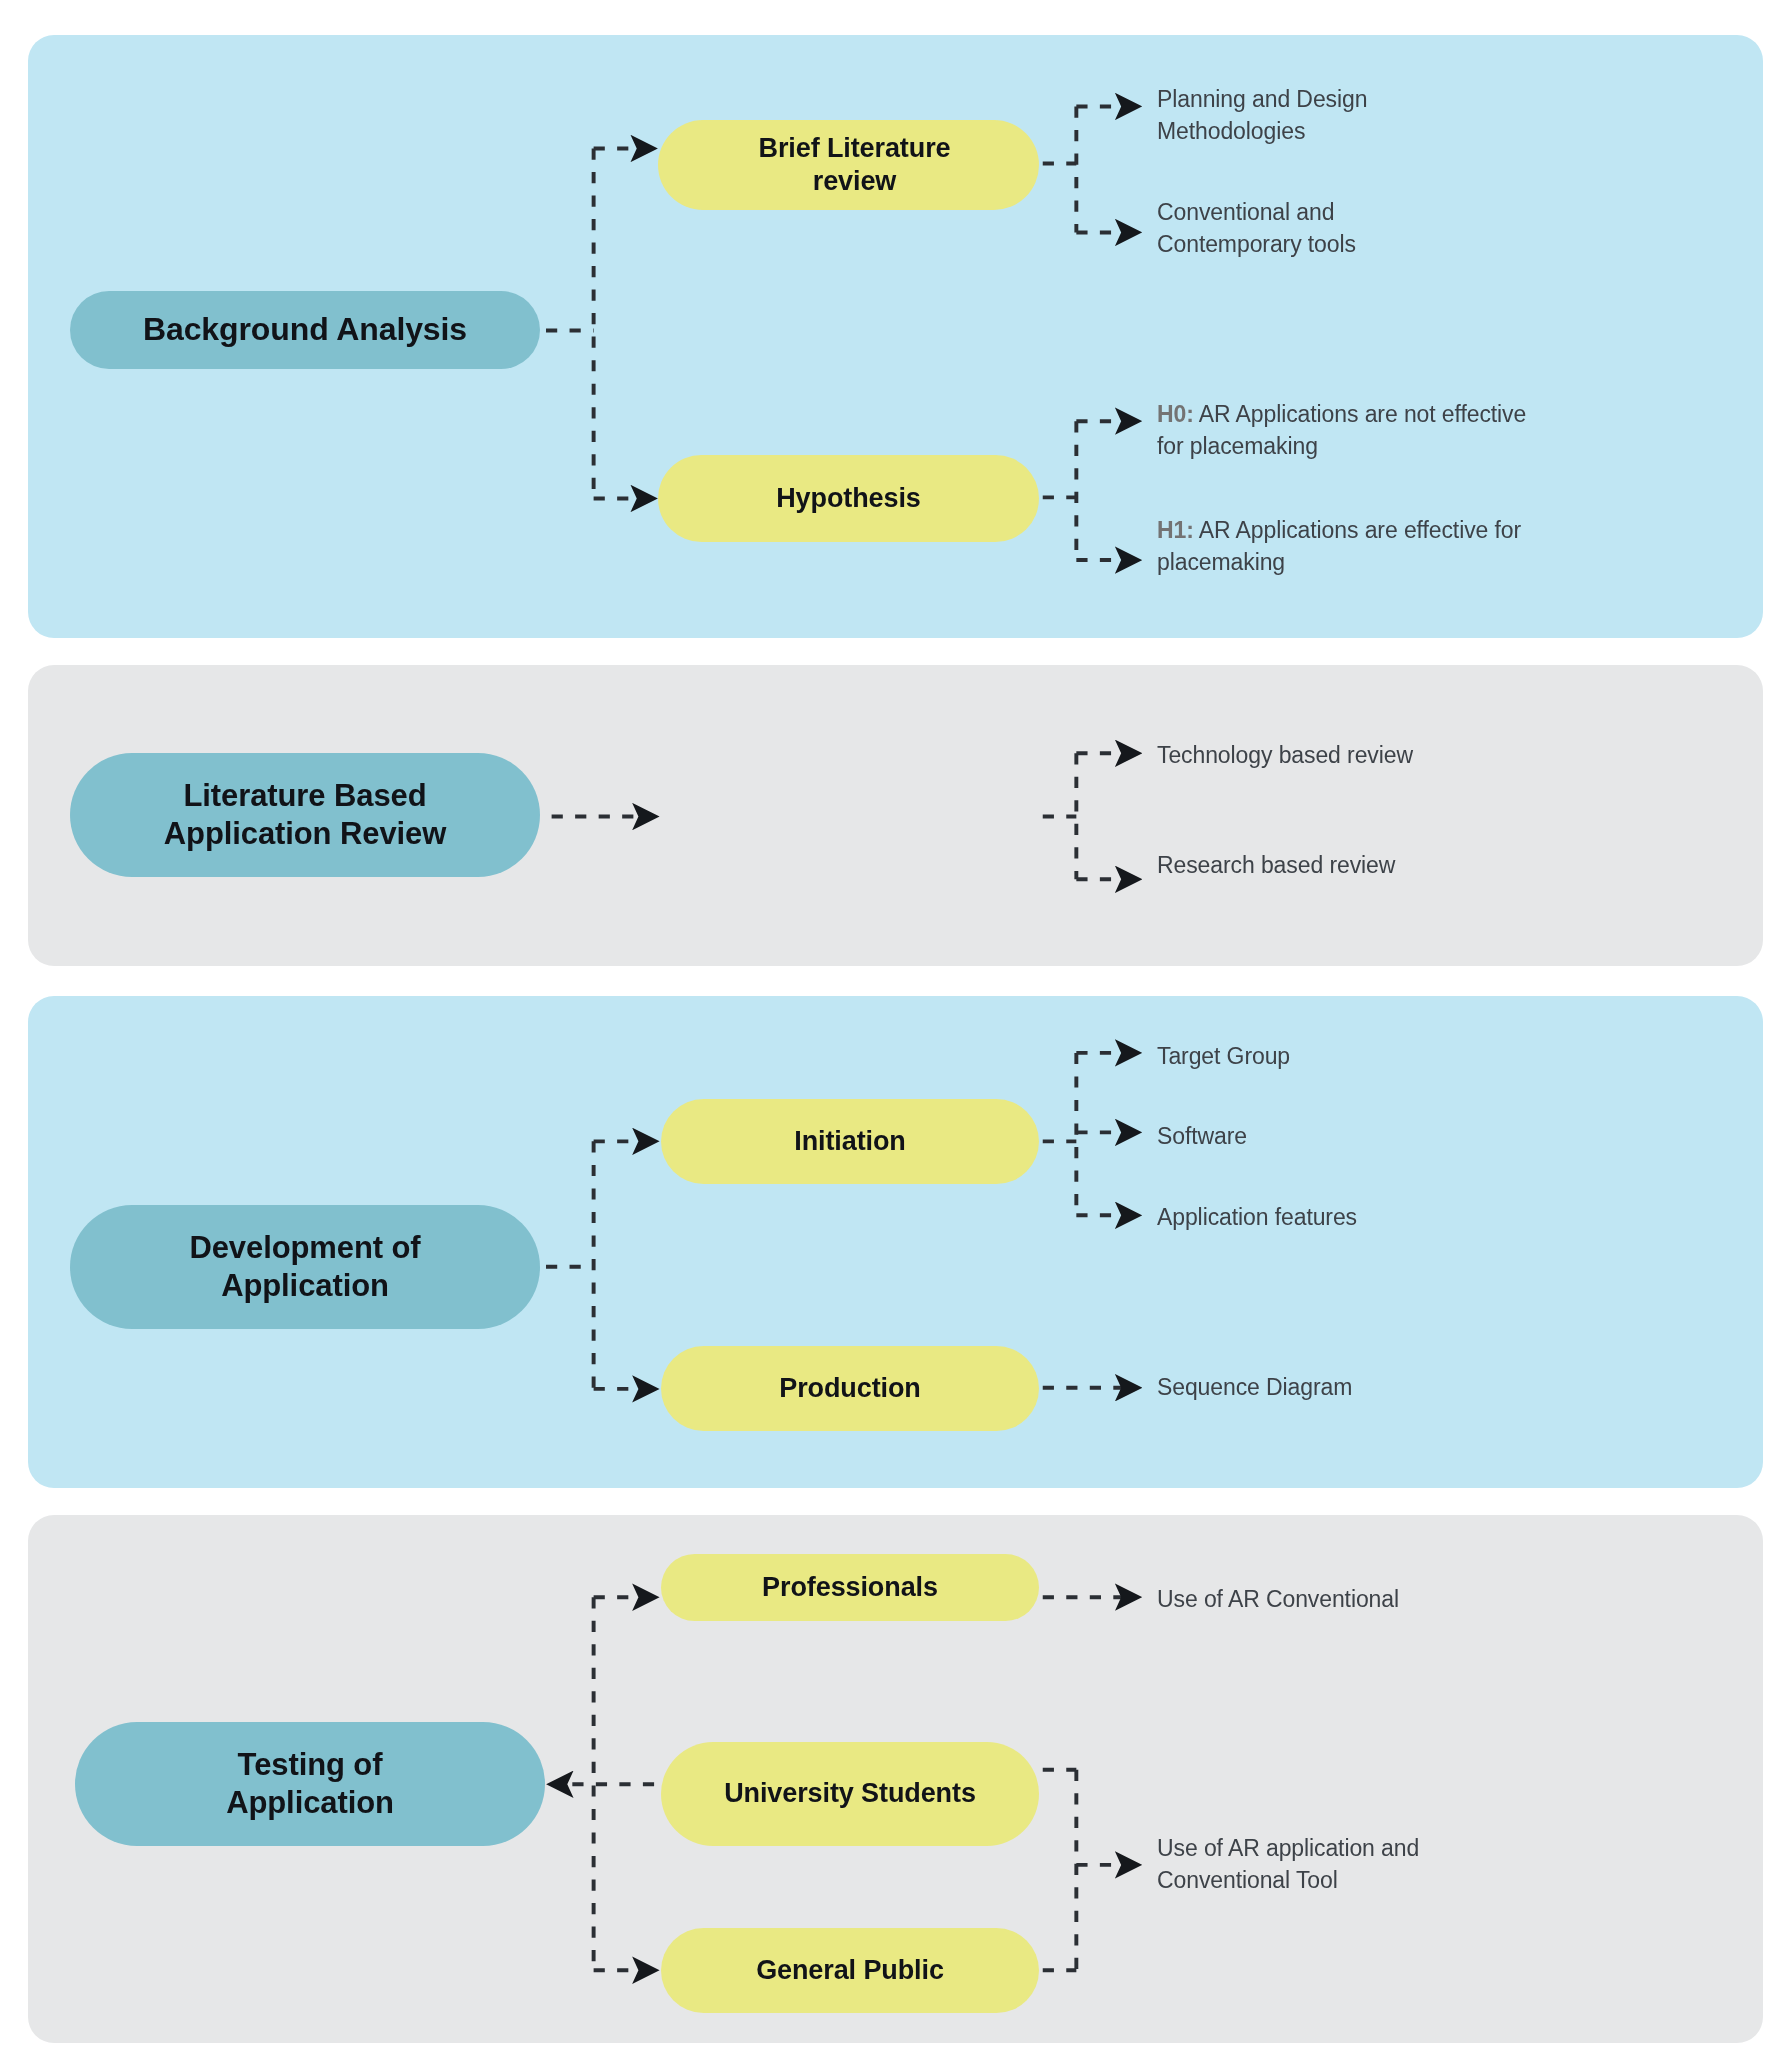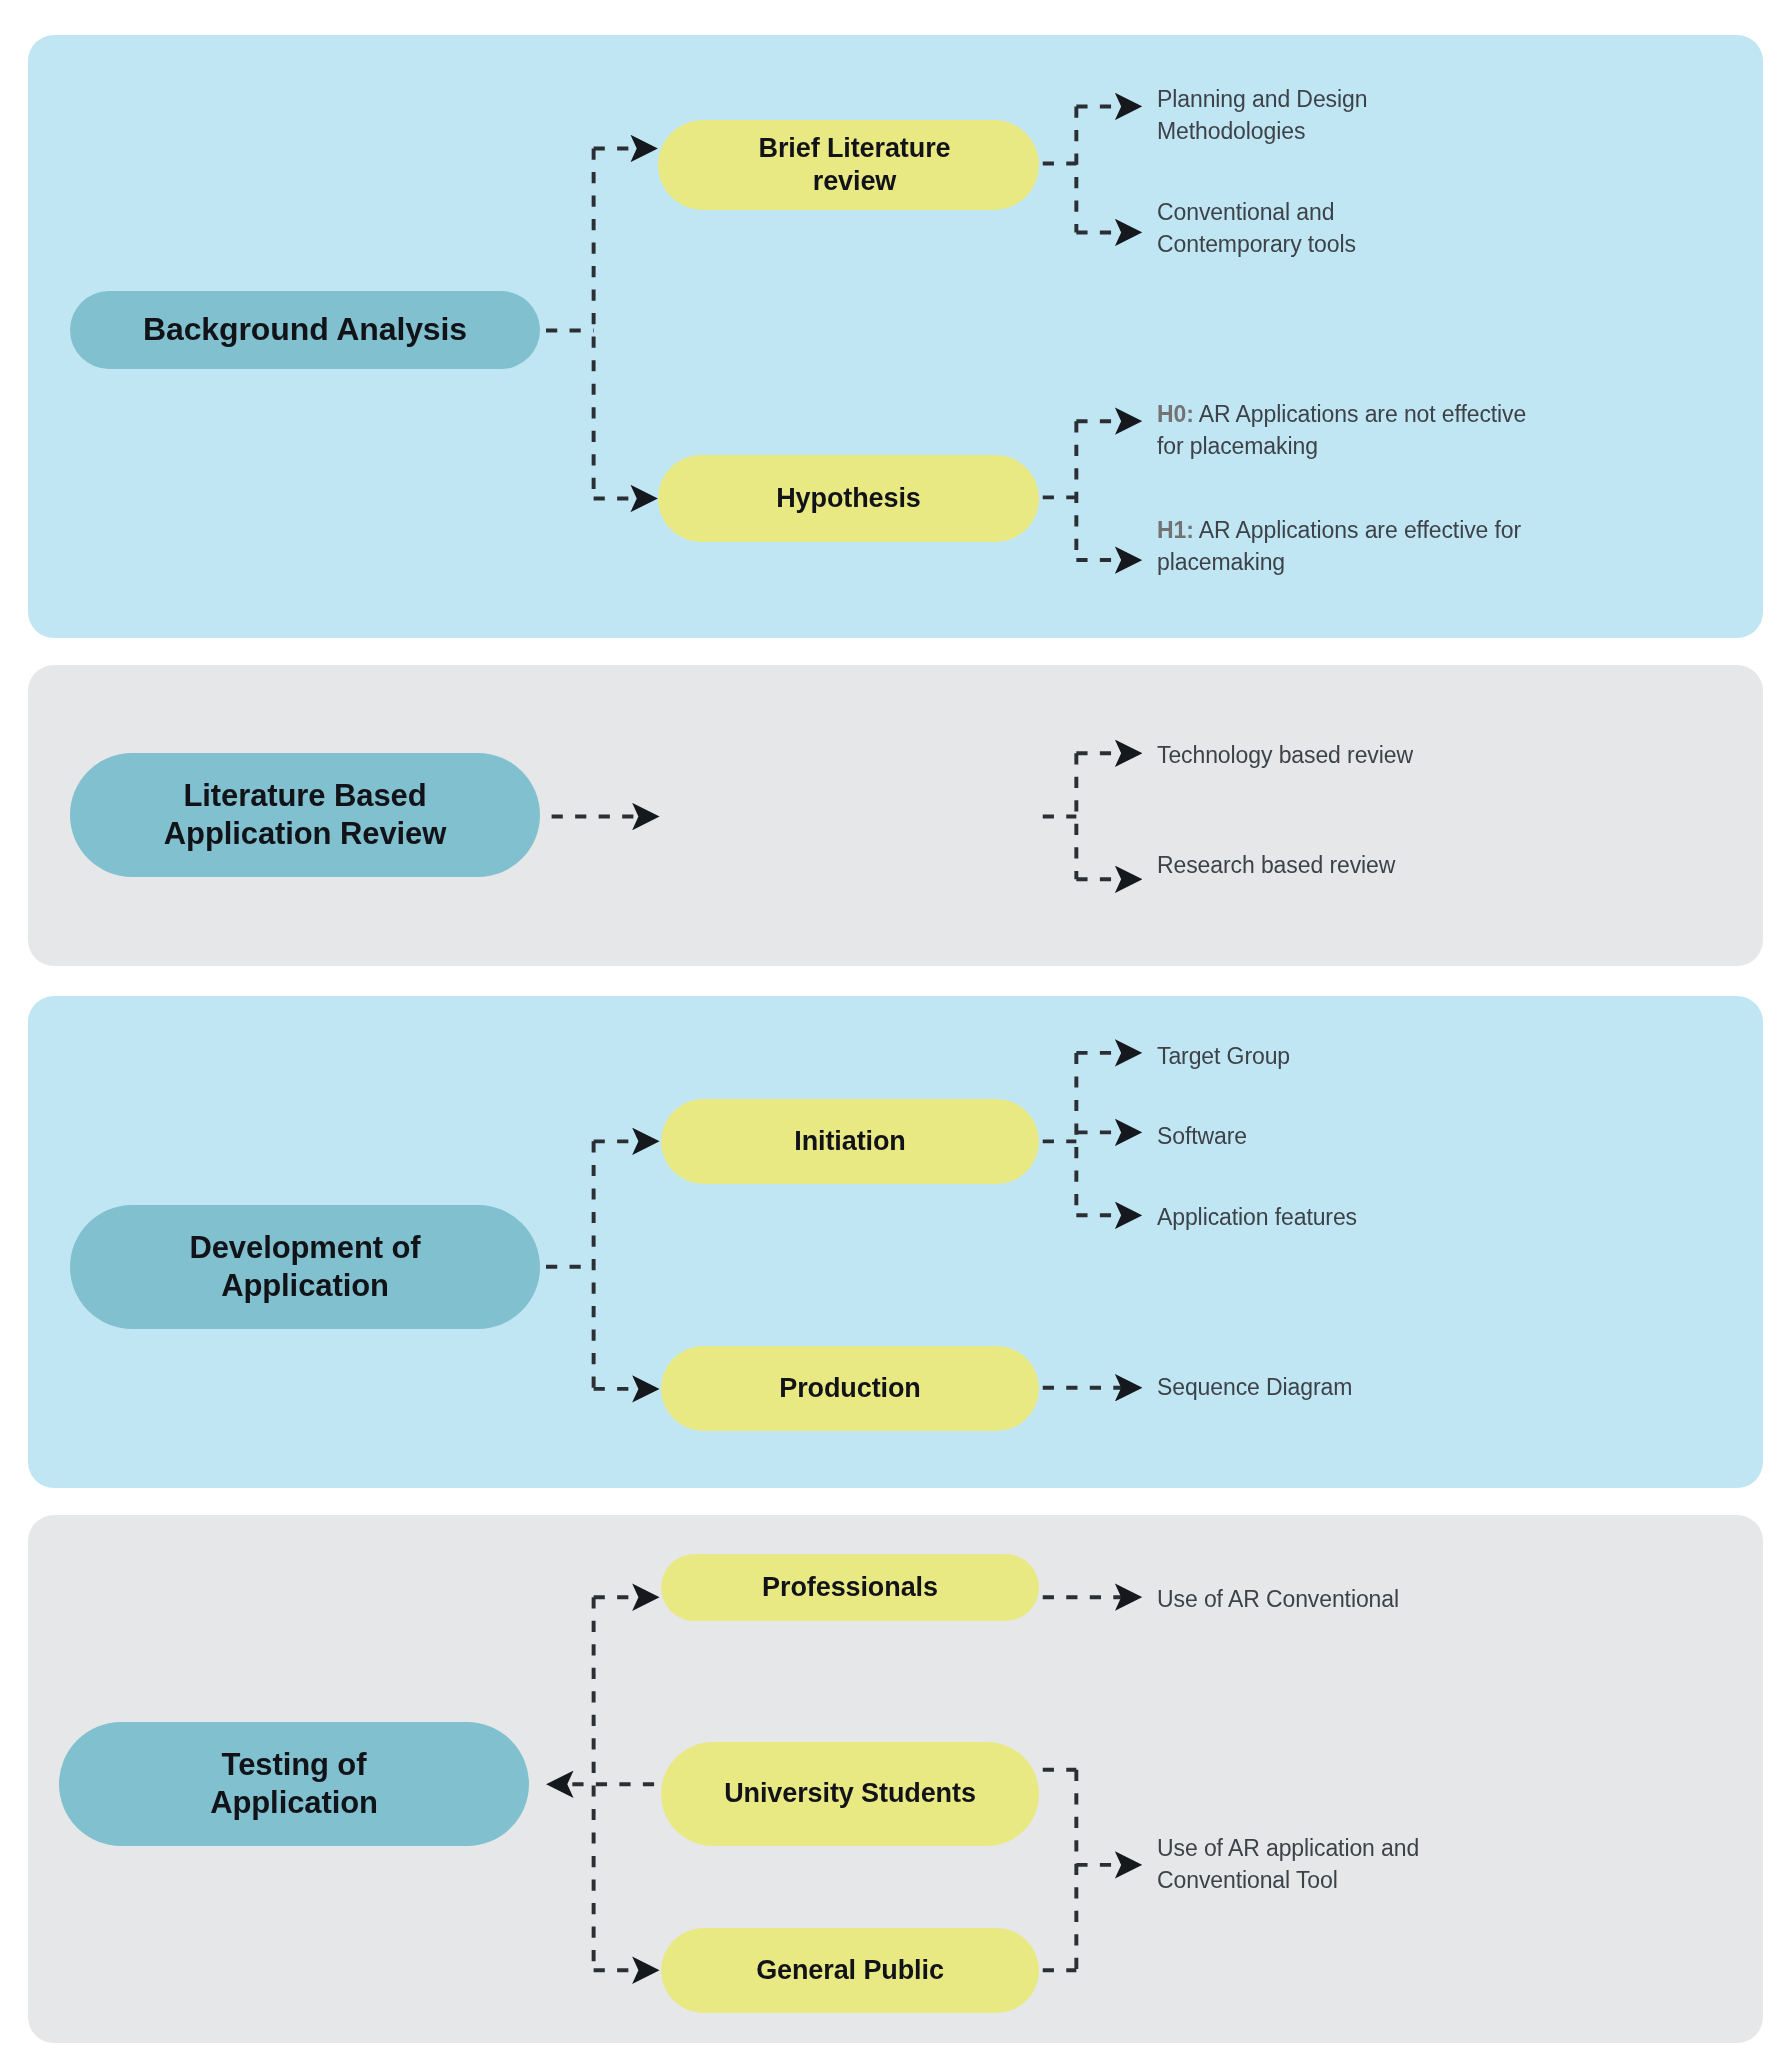--- a/index.html
+++ b/index.html
@@ -101,21 +101,21 @@
   <div class="leaf" style="left:1157px;top:1041px;width:504px;">Target Group</div>
 
   <div class="leaf" style="left:1157px;top:1121px;width:504px;">Software</div>
 
   <div class="leaf" style="left:1157px;top:1202px;width:504px;">Application features</div>
 
   <div class="leaf" style="left:1157px;top:1372px;width:504px;">Sequence Diagram</div>
 
   <div class="panel gray" style="left:28px;top:1515px;width:1735px;height:528px;"></div>
 
-  <div class="node stage-pill" style="left:59px;top:1722px;width:470px;height:124px;">
+  <div class="node stage-pill" style="left:75px;top:1722px;width:470px;height:124px;">
     <span class="lbl" style="font-size:31px;">
       <span>Testing of</span><br>
       <span>Application</span>
     </span>
   </div>
 
   <div class="node step-pill" style="left:661px;top:1554px;width:378px;height:67px;">
     <span class="lbl" style="font-size:27px;">Professionals</span>
   </div>
 

